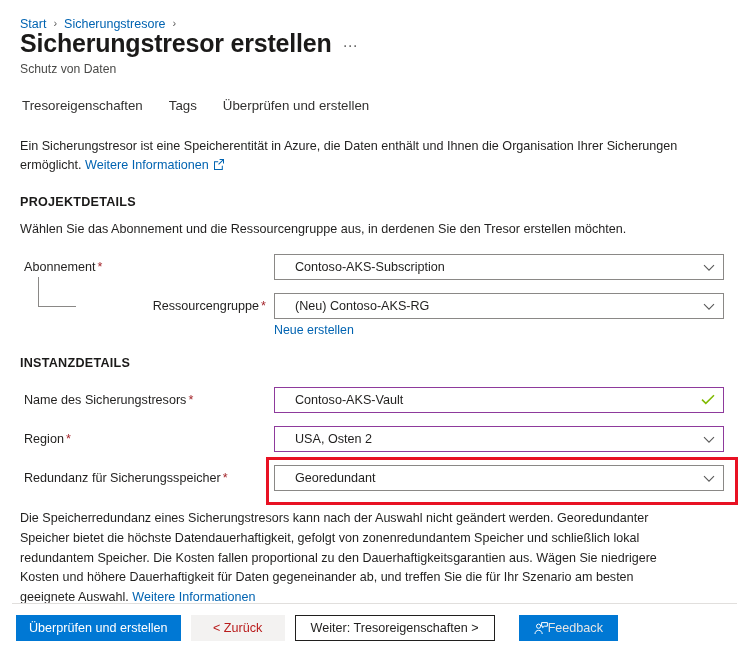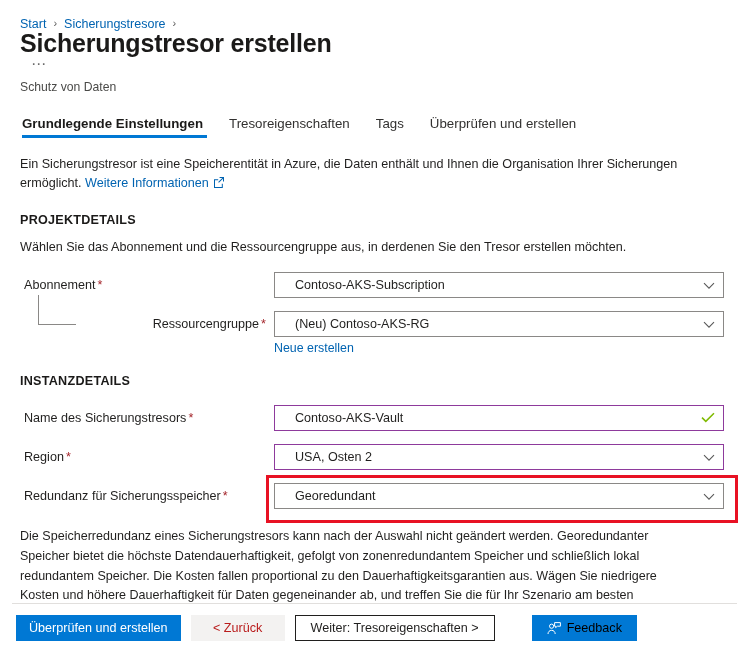--- a/index.html
+++ b/index.html
@@ -32,23 +32,22 @@
   }
   .bc-sep {
     color: #5a5a5a;
     margin: 0 7px;
     font-size: 11px;
     user-select: none;
   }
 
   
   .title-row {
-    display: flex; align-items: flex-start;
+    display: flex; align-items: flex-end;
     padding: 5px 0 0 20px;
-    flex-direction: column;
   }
   .page-title {
     font-size: 25px;
     font-weight: 600;
     letter-spacing: -0.2px;
     color: #1b1a19;
     line-height: 1.15;
   }
   .title-ellipsis {
     margin-left: 11px;
@@ -257,24 +256,23 @@
     min-width: 94px;
   }
   .btn-default {
     background: #ffffff;
     color: #201f1e;
     border-color: #201f1e;
     min-width: 200px;
   }
   .btn-feedback {
     background: #0078d4;
-    color: #000000;
+    color: #e5e5e5;
     border-color: #0078d4;
-    margin-left: 27px;
-    gap: 6px;
+    margin-left: 14px;
     padding: 0 14px;
   }
   .fb-icon { display: inline-flex; align-items: center; }
 </style>
 </head>
 <body>
 
 <div class="page">
 
   <div class="breadcrumb">
@@ -284,21 +282,20 @@
     <span class="bc-sep">›</span>
   </div>
 
   <div class="title-row">
     <span class="page-title">Sicherungstresor erstellen</span>
     <span class="title-ellipsis">⋯</span>
   </div>
   <div class="subtitle">Schutz von Daten</div>
 
   <div class="tabs">
-    <div class="tab active">Grundlegende Einstellungen</div>
     <div class="tab">Tresoreigenschaften</div>
     <div class="tab">Tags</div>
     <div class="tab">Überprüfen und erstellen</div>
   </div>
 
   <div class="intro">
     <span>Ein Sicherungstresor ist eine Speicherentität in Azure, die Daten enthält und Ihnen die Organisation Ihrer Sicherungen ermöglicht.</span>
     <span class="link">Weitere Informationen</span><span class="ext-icon"><svg width="11" height="11" viewBox="0 0 11 11">
           <path d="M1 2.2h4.2v1H2v6.8h6.8V6.8h1V11H1z" fill="#0063b1"></path>
           <path d="M6.6 0H11v4.4h-1V1.7L5.9 5.8l-.7-.7L9.3 1H6.6z" fill="#0063b1"></path>

